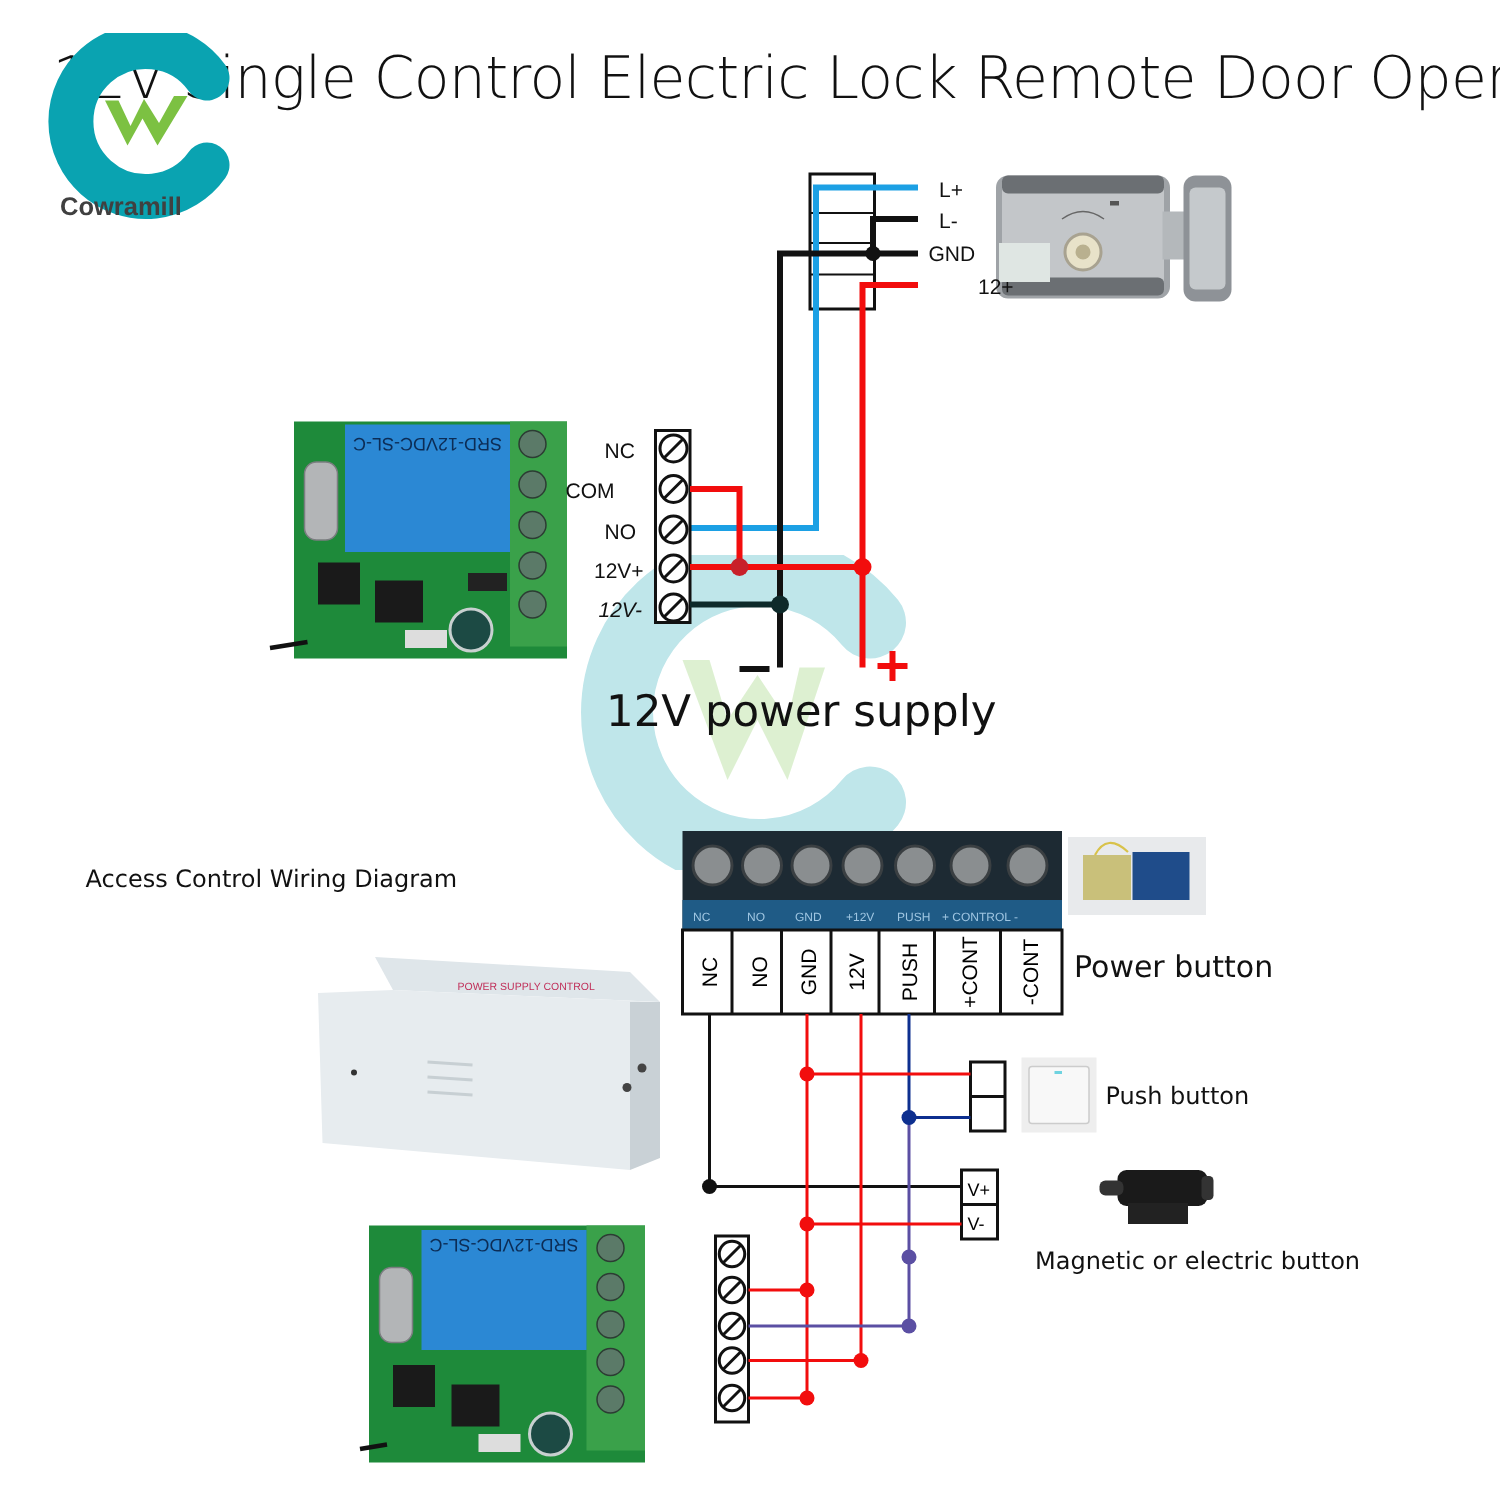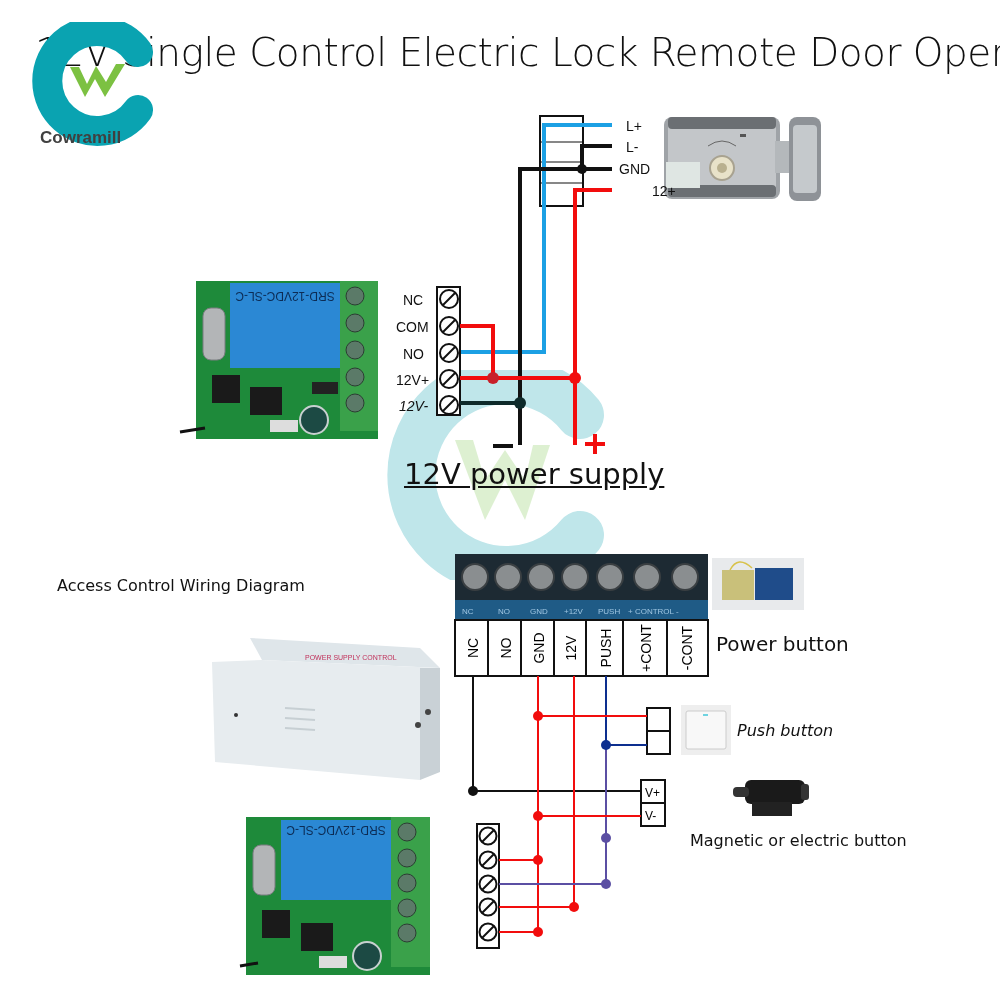--- a/index.html
+++ b/index.html
@@ -2,21 +2,21 @@
 <html><head>
 <meta charset="utf-8">
 <style>
   html, body { margin:0; padding:0; background:#fff; }
   body { width:1000px; height:1000px; position:relative; overflow:hidden; font-family:"DejaVu Sans", sans-serif; }
   .abs { position:absolute; }
   .title { left:35px; top:30px; font-size:39px; color:#111; white-space:nowrap; letter-spacing:-0.5px; font-family:"DejaVu Sans", sans-serif; font-weight:300; }
   .logo { left:30px; top:22px; width:140px; height:140px; }
   .brand { left:40px; top:128px; font-size:17px; font-weight:bold; color:#404040; font-family:"Liberation Sans", sans-serif; }
   .lbl { font-size:14px; color:#111; font-family:"Liberation Sans", sans-serif; white-space:nowrap; }
-  .big { font-size:29px; color:#111; white-space:nowrap; font-family:"DejaVu Sans", sans-serif;text-decoration:underline; }
+  .big { font-size:29px; color:#111; white-space:nowrap; font-family:"DejaVu Sans", sans-serif; }
   .sub { font-size:16px; color:#111; white-space:nowrap; font-family:"DejaVu Sans", sans-serif; }
   .small { font-size:16px; color:#111; white-space:nowrap; font-family:"DejaVu Sans", sans-serif; }
   svg text { font-family:"Liberation Sans", sans-serif; }
 </style>
 </head>
 <body>
 
 <div class="abs title">12V Single Control Electric Lock Remote Door Opening</div>
 
 <svg class="abs" style="left:385px;top:370px;" width="240" height="210">
@@ -122,21 +122,21 @@
 
   <text x="400" y="592" font-size="34" fill="#bbbbbb" font-weight="bold">Co</text>
 </svg>
 
 <div class="abs lbl" style="left:626px;top:118px;">L+</div>
 <div class="abs lbl" style="left:626px;top:139px;">L-</div>
 <div class="abs lbl" style="left:619px;top:161px;">GND</div>
 <div class="abs lbl" style="left:652px;top:183px;">12+</div>
 
 <div class="abs lbl" style="left:403px;top:292px;">NC</div>
-<div class="abs lbl" style="left:396px;top:319px;">COM</div>
+<div class="abs lbl" style="left:377px;top:319px;">COM</div>
 <div class="abs lbl" style="left:403px;top:346px;">NO</div>
 <div class="abs lbl" style="left:396px;top:372px;">12V+</div>
 <div class="abs lbl" style="left:399px;top:398px;font-style:italic;">12V-</div>
 
 <div class="abs big" style="left:404px;top:457px;">12V power supply</div>
 
 <div class="abs sub" style="left:57px;top:576px;">Access Control Wiring Diagram</div>
 
 <svg class="abs" style="left:0;top:550px;" width="1000" height="450">
 
@@ -282,14 +282,14 @@
     <rect x="253" y="295" width="22" height="50" rx="8" fill="#b3b5b7" stroke="#7b7d80"></rect>
     <rect x="262" y="360" width="28" height="28" fill="#1a1a1a"></rect>
     <rect x="301" y="373" width="32" height="28" fill="#1a1a1a"></rect>
     <rect x="319" y="406" width="28" height="12" fill="#ddd"></rect>
     <circle cx="367" cy="406" r="14" fill="#1c4a44" stroke="#c8d0d0" stroke-width="2"></circle>
     <line x1="240" y1="416" x2="258" y2="413" stroke="#111" stroke-width="3"></line>
   </g>
 </svg>
 
 <div class="abs sub" style="left:716px;top:632px;font-size:20px;">Power button</div>
-<div class="abs small" style="left:737px;top:721px;font-style:italic;">Push button</div>
+<div class="abs small" style="left:737px;top:721px;">Push button</div>
 <div class="abs small" style="left:690px;top:831px;">Magnetic or electric button</div>
 
 </body></html>

